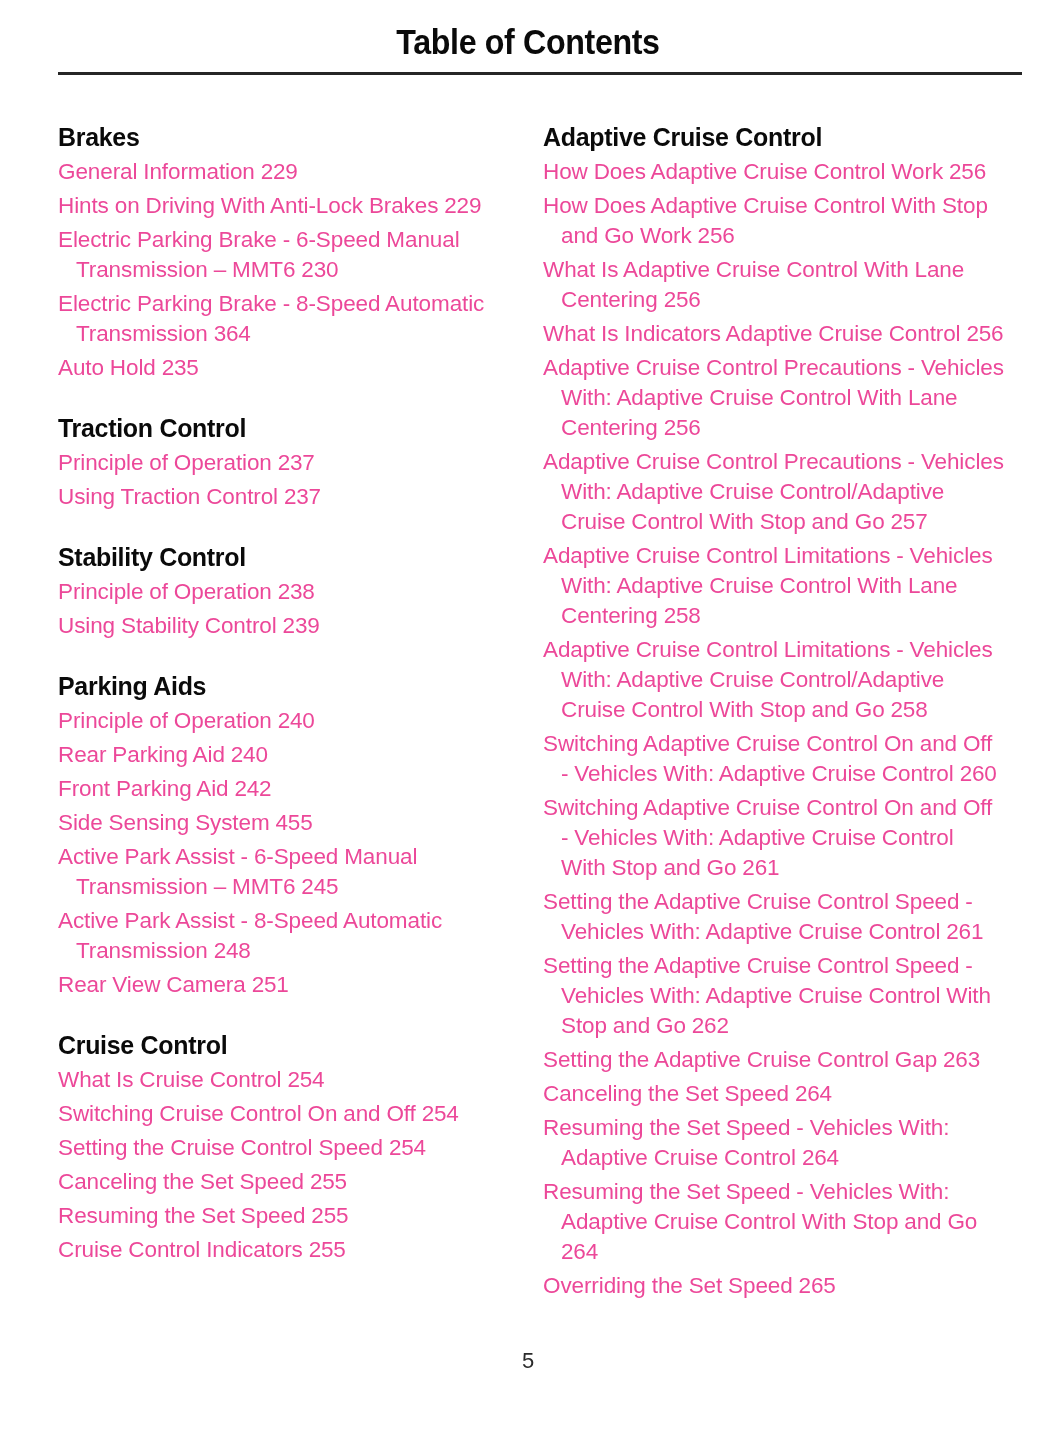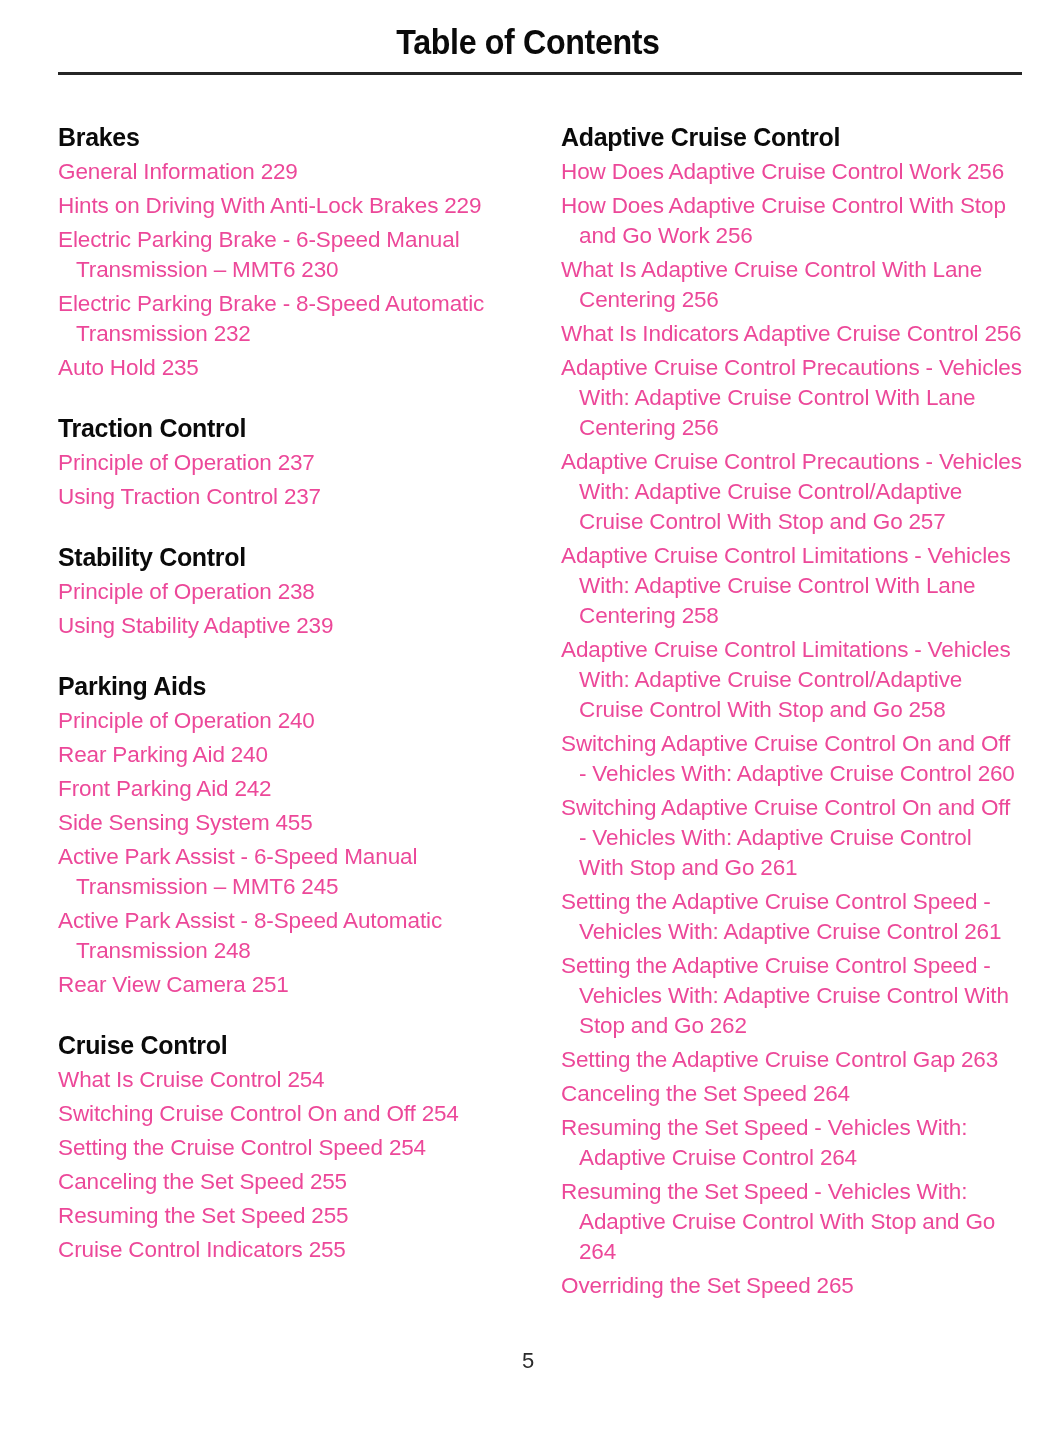--- a/index.html
+++ b/index.html
@@ -41,21 +41,21 @@
     width: 964px;
     height: 3px;
     background: #262626;
   }
   .columns {
     position: absolute;
     left: 58px;
     top: 122px;
     width: 964px;
     display: flex;
-    gap: 42px;
+    gap: 24px;
   }
   .column {
     width: 461px;
     flex: 0 0 461px;
   }
   .section {
     margin-bottom: 0;
   }
   .section + .section {
     margin-top: 30px;
@@ -106,32 +106,32 @@
 
   <div class="title-rule"></div>
 
   <div class="columns" id="columns-root">
       <div class="column">
         <div class="section">
           <div class="section-heading">Brakes</div>
           <div class="entry"><span>General Information</span> <span class="leader"></span><span class="pg">229</span></div>
           <div class="entry"><span>Hints on Driving With Anti-Lock Brakes</span> <span class="leader"></span><span class="pg">229</span></div>
           <div class="entry"><span>Electric Parking Brake - 6-Speed Manual Transmission – MMT6</span> <span class="leader"></span><span class="pg">230</span></div>
-          <div class="entry"><span>Electric Parking Brake - 8-Speed Automatic Transmission</span> <span class="leader"></span><span class="pg">232</span></div>
+          <div class="entry"><span>Electric Parking Brake - 8-Speed Automatic Transmission</span> <span class="leader"></span><span class="pg">364</span></div>
           <div class="entry"><span>Auto Hold</span> <span class="leader"></span><span class="pg">235</span></div>
         </div>
         <div class="section">
           <div class="section-heading">Traction Control</div>
           <div class="entry"><span>Principle of Operation</span> <span class="leader"></span><span class="pg">237</span></div>
           <div class="entry"><span>Using Traction Control</span> <span class="leader"></span><span class="pg">237</span></div>
         </div>
         <div class="section">
           <div class="section-heading">Stability Control</div>
           <div class="entry"><span>Principle of Operation</span> <span class="leader"></span><span class="pg">238</span></div>
-          <div class="entry"><span>Using Stability Adaptive</span> <span class="leader"></span><span class="pg">239</span></div>
+          <div class="entry"><span>Using Stability Control</span> <span class="leader"></span><span class="pg">239</span></div>
         </div>
         <div class="section">
           <div class="section-heading">Parking Aids</div>
           <div class="entry"><span>Principle of Operation</span> <span class="leader"></span><span class="pg">240</span></div>
           <div class="entry"><span>Rear Parking Aid</span> <span class="leader"></span><span class="pg">240</span></div>
           <div class="entry"><span>Front Parking Aid</span> <span class="leader"></span><span class="pg">242</span></div>
           <div class="entry"><span>Side Sensing System</span> <span class="leader"></span><span class="pg">455</span></div>
           <div class="entry"><span>Active Park Assist - 6-Speed Manual Transmission – MMT6</span> <span class="leader"></span><span class="pg">245</span></div>
           <div class="entry"><span>Active Park Assist - 8-Speed Automatic Transmission</span> <span class="leader"></span><span class="pg">248</span></div>
           <div class="entry"><span>Rear View Camera</span> <span class="leader"></span><span class="pg">251</span></div>

